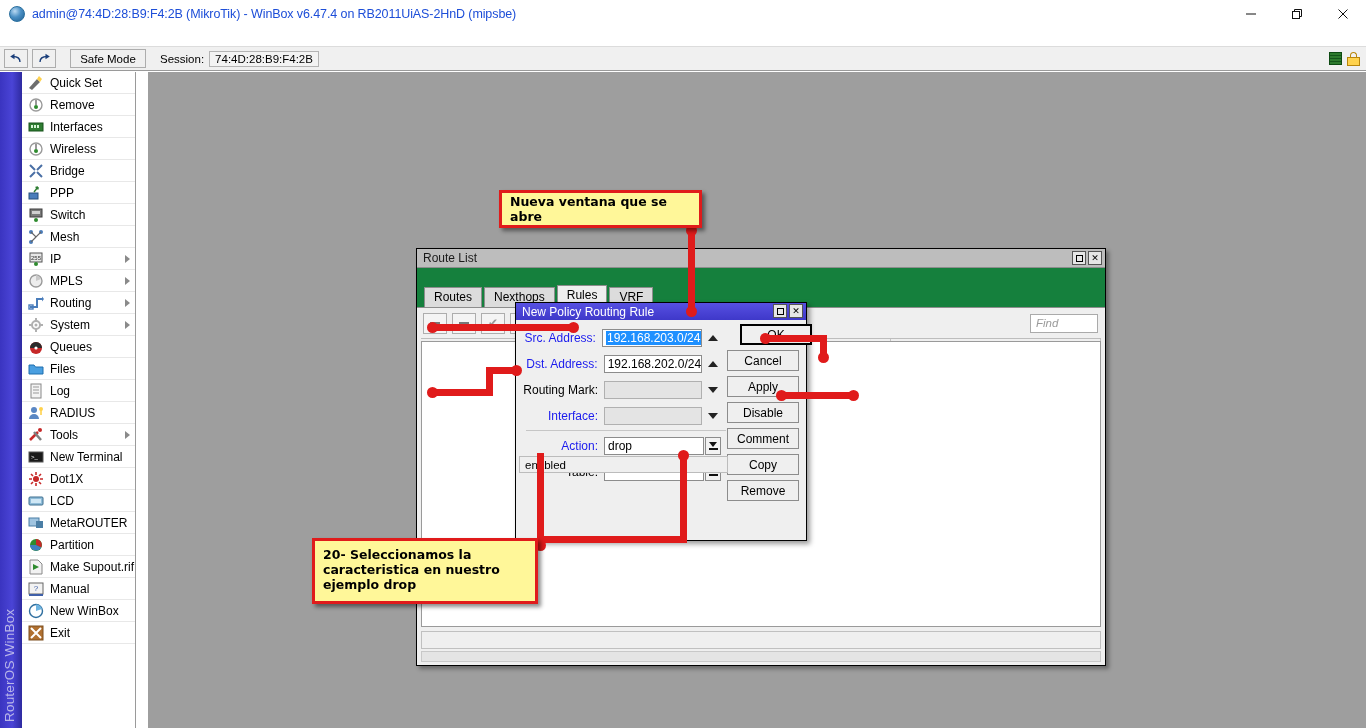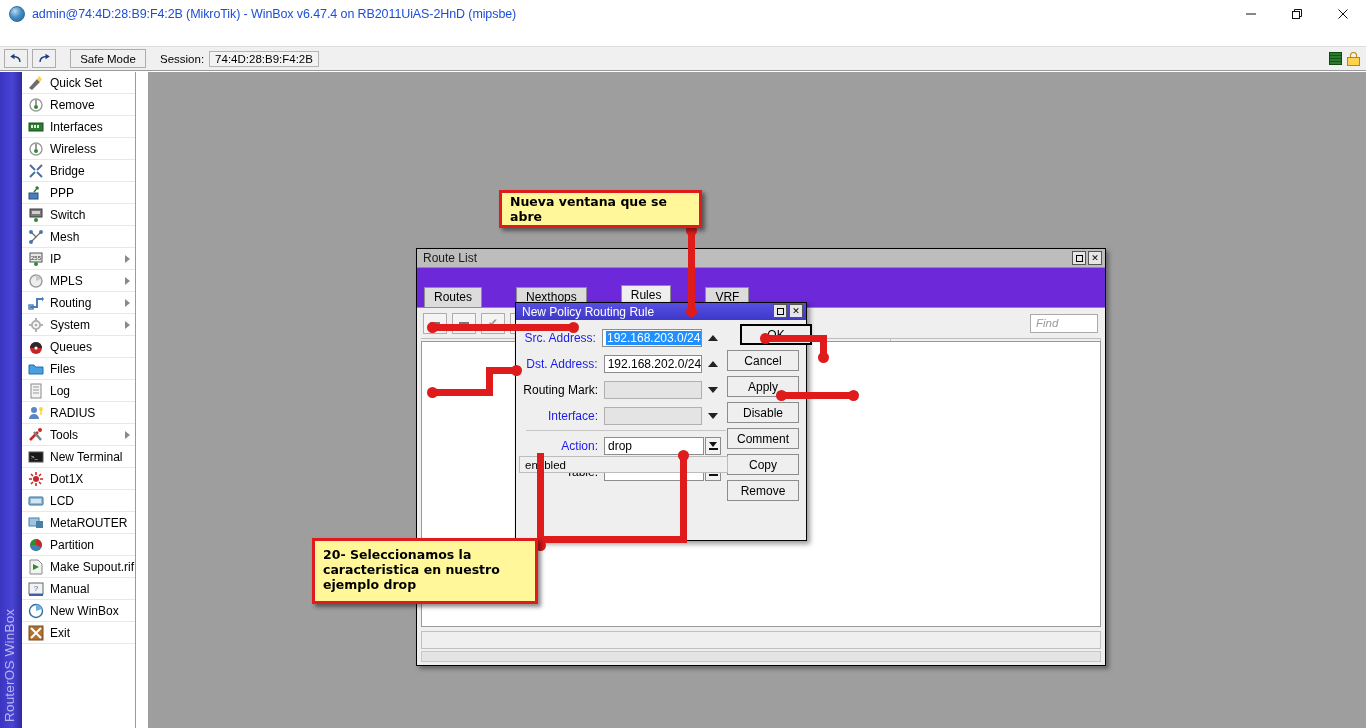--- a/index.html
+++ b/index.html
@@ -138,22 +138,22 @@
   .rl-title .t { font-size: 12px; color: #1a1a1a; }
   .rl-tbtns { position: absolute; right: 3px; top: 2px; display: flex; gap: 2px; }
   .winbtn {
     width: 14px; height: 14px; background: #e6e6e6; border: 1px solid #555;
     display: flex; align-items: center; justify-content: center;
     font-size: 9px; line-height: 1; color: #000;
   }
   .winbtn .sq { width: 7px; height: 7px; border: 1px solid #000; }
 
   .rl-tabs {
-    height: 40px; background: #6d28d9; display: flex; align-items: flex-end;
-    padding-left: 7px; border-bottom: 1px solid #8d8d8d; gap: 32px;
+    height: 40px; background: #15803d; display: flex; align-items: flex-end;
+    padding-left: 7px; border-bottom: 1px solid #8d8d8d;
   }
   .tab {
     font-size: 12px; color: #000; padding: 3px 9px 3px 9px; height: 20px;
     border: 1px solid #8d8d8d; border-bottom: none; background: #dcdcdc;
     margin-right: 2px; line-height: 13px;
   }
   .tab.active { background: #efefef; height: 23px; position: relative; top: 1px; }
 
   .rl-toolbar {
     height: 30px; background: #efefef; display: flex; align-items: center;

